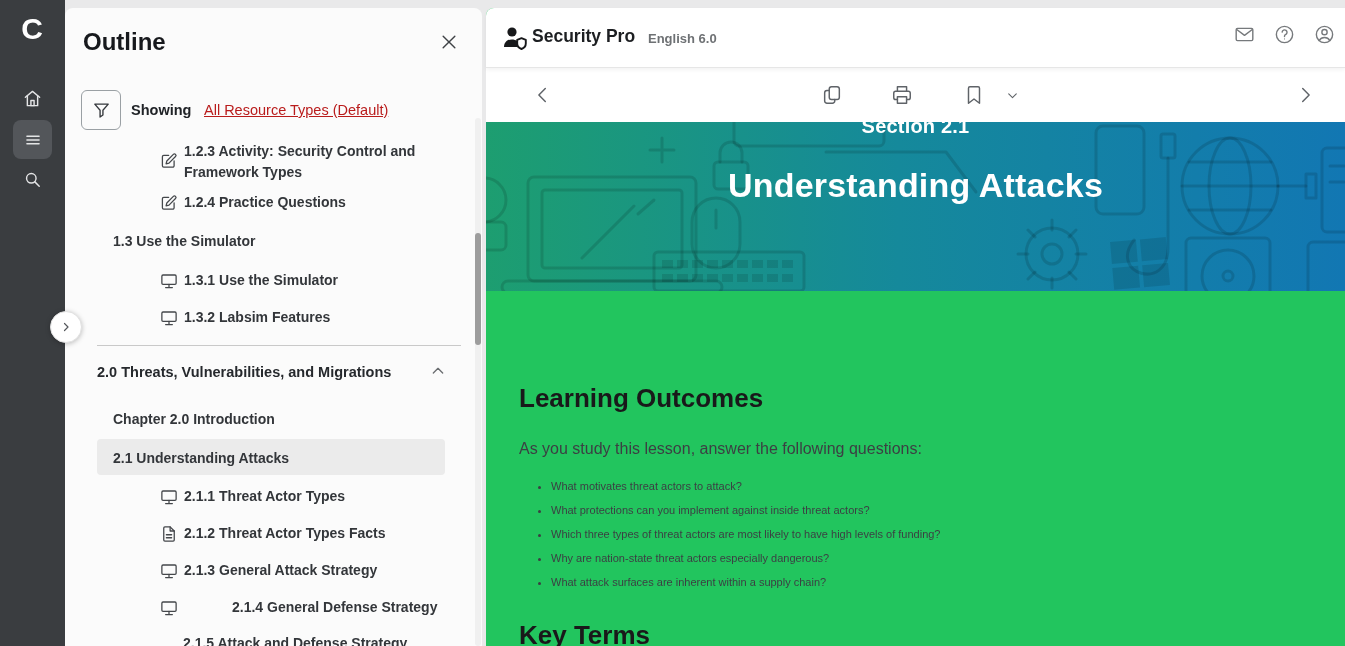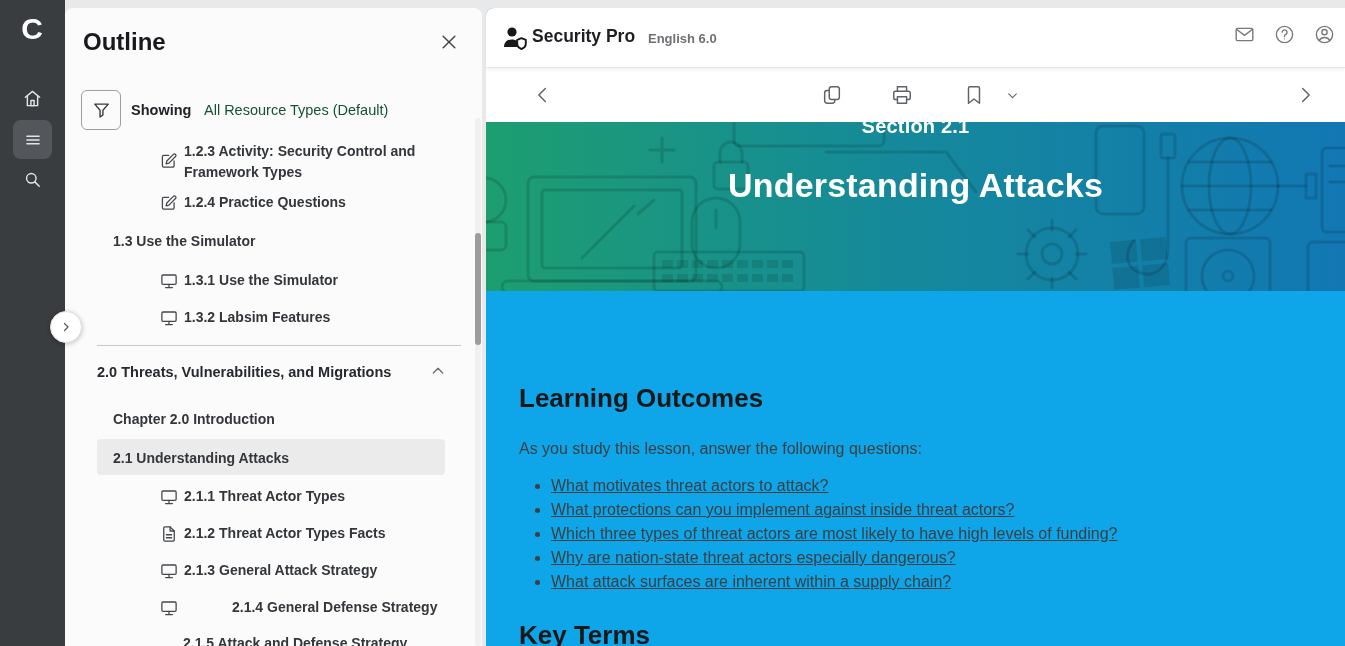--- a/index.html
+++ b/index.html
@@ -21,39 +21,39 @@
   
   .panel { position:absolute; left:65px; top:8px; width:417px; height:638px;
     background:#fbfbfb; border-radius:8px 8px 0 0; z-index:10; }
   .panel-title { position:absolute; left:18px; top:20px; font-size:24px; font-weight:700; color:#17191d; }
   .panel-close { position:absolute; left:374px; top:24px; width:22px; height:22px;
     color:#3f4246; cursor:pointer; }
   .filter-btn { position:absolute; left:16px; top:82px; width:40px; height:40px;
     border:1px solid #9aa0a4; border-radius:6px; background:#fbfbfb;
     display:flex; align-items:center; justify-content:center; color:#35383c; cursor:pointer; }
   .filter-label { position:absolute; left:66px; top:94px; font-size:14.5px; font-weight:700; color:#202327; }
-  .filter-value { position:absolute; left:139px; top:94px; font-size:14.5px; font-weight:400; color:#14532d; }
+  .filter-value { position:absolute; left:139px; top:94px; font-size:14.5px; font-weight:400; color:#b91c1c;text-decoration:underline; }
   .row { position:absolute; display:flex; align-items:flex-start; cursor:pointer; }
   .row .t-icon { width:18px; height:18px; margin-right:6px; color:#44474b; flex:none; }
   .row .t-label { font-size:14px; font-weight:600; color:#33363a; line-height:21px; }
   .row.section .t-label { font-weight:700; font-size:14.5px; color:#26292d; }
   .sel-bg { position:absolute; left:32px; top:431px; width:348px; height:36px;
     background:#ebebeb; border-radius:4px; }
   .divider { position:absolute; left:32px; top:337px; width:364px; height:1px; background:#c9c9c9; }
   .sec-chevron { position:absolute; left:365px; top:355px; width:16px; height:16px; color:#6a6d70; cursor:pointer; }
   .scroll-track { position:absolute; left:410px; top:110px; width:6px; height:528px; background:#f0f0f0; border-radius:3px; }
   .scroll-thumb { position:absolute; left:410px; top:225px; width:6px; height:112px; background:#9d9d9d; border-radius:3px; cursor:pointer; }
 
   .expander { position:absolute; left:50px; top:311px; width:32px; height:32px; border-radius:50%;
     background:#fff; border:1px solid #e1e1e1; box-shadow:0 1px 5px rgba(0,0,0,.25);
     display:flex; align-items:center; justify-content:center; color:#55585c; z-index:40; cursor:pointer; }
 
   
   .main { position:absolute; left:486px; top:8px; width:859px; height:638px;
-    background:#0ea5e9; border-radius:8px 0 0 0; z-index:10; }
+    background:#22c55e; border-radius:8px 0 0 0; z-index:10; }
   .mc-header { position:absolute; left:0; top:0; width:859px; height:60px; background:#fff;
     border-radius:8px 0 0 0; border-bottom:1px solid #e6e6e6; box-shadow:0 2px 4px rgba(0,0,0,.05); z-index:5; }
   .course-ic { position:absolute; left:16px; top:17px; width:28px; height:26px; color:#17181a; }
   .course-title { position:absolute; left:46px; top:18px; font-size:17.5px; font-weight:700; color:#1d1f22; }
   .course-sub { position:absolute; left:162px; top:23px; font-size:13px; font-weight:600; color:#6e7174; }
   .hdr-icons { position:absolute; right:10px; top:16px; display:flex; gap:19px; color:#76797c; }
   .hdr-icons .hic { width:21px; height:21px; cursor:pointer; }
 
   .toolbar { position:absolute; left:0; top:60px; width:859px; height:54px; background:#fff; }
   .tb { position:absolute; top:16px; width:22px; height:22px; color:#5f6368; cursor:pointer; }
@@ -61,22 +61,22 @@
   .banner { position:absolute; left:0; top:114px; width:859px; height:169px; overflow:hidden;
     background:linear-gradient(90deg,#1d9e70 0%,#15899b 48%,#1277b3 100%); }
   .banner-pattern { position:absolute; left:0; top:0; }
   .banner-section { position:absolute; left:0; top:-7px; width:100%; text-align:center;
     color:#fff; font-size:20px; font-weight:700; letter-spacing:.2px; }
   .banner-title { position:absolute; left:0; top:44px; width:100%; text-align:center;
     color:#fff; font-size:34px; font-weight:700; letter-spacing:.2px; }
   .h-big { font-size:26px; font-weight:700; color:#19191a; }
   .h-outcomes { position:absolute; left:33px; top:375px; }
   .p-intro { position:absolute; left:33px; top:432px; font-size:16px; color:#3c3f43; }
-  .q-list { position:absolute; left:33px; top:466px; font-size:16px; color:#3c3f43;
-    padding-left:32px; list-style:disc;text-decoration:underline; }
+  .q-list { position:absolute; left:33px; top:466px; font-size:11px; color:#3c3f43;
+    padding-left:32px; list-style:disc; }
   .q-list li { line-height:24px; }
   .h-keyterms { position:absolute; left:33px; top:612px; }
 </style>
 </head>
 <body>
 
 <div class="rail">
   <div class="rail-logo">C</div>
   <div class="rail-btn" style="top:79px">
     <span>

